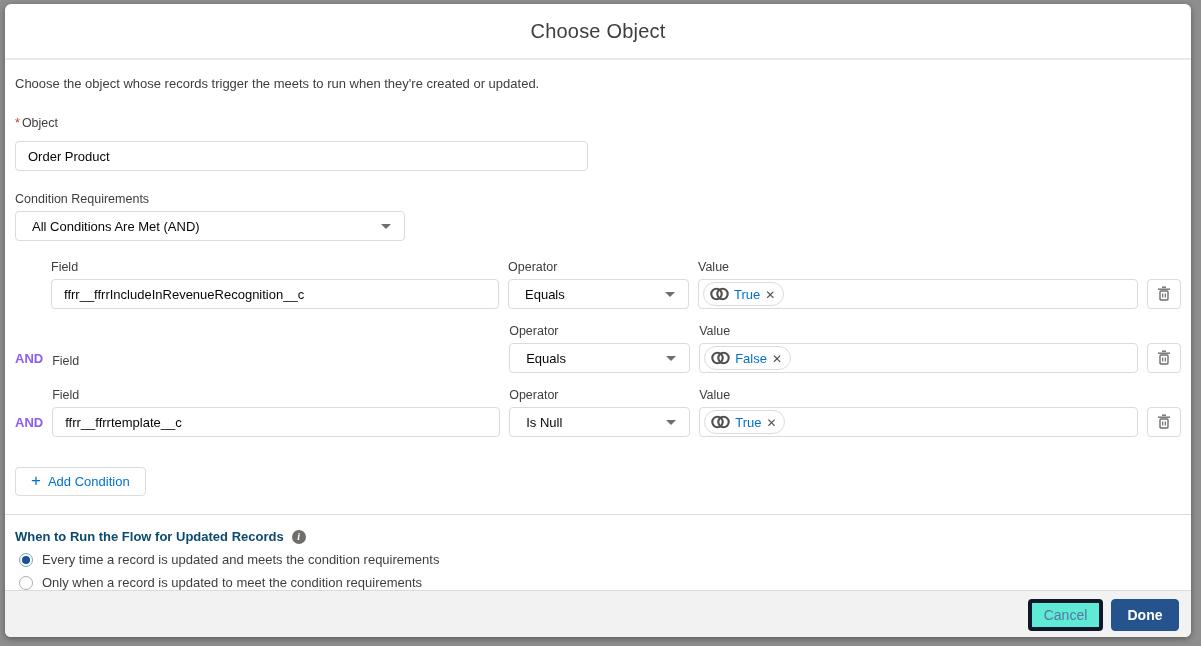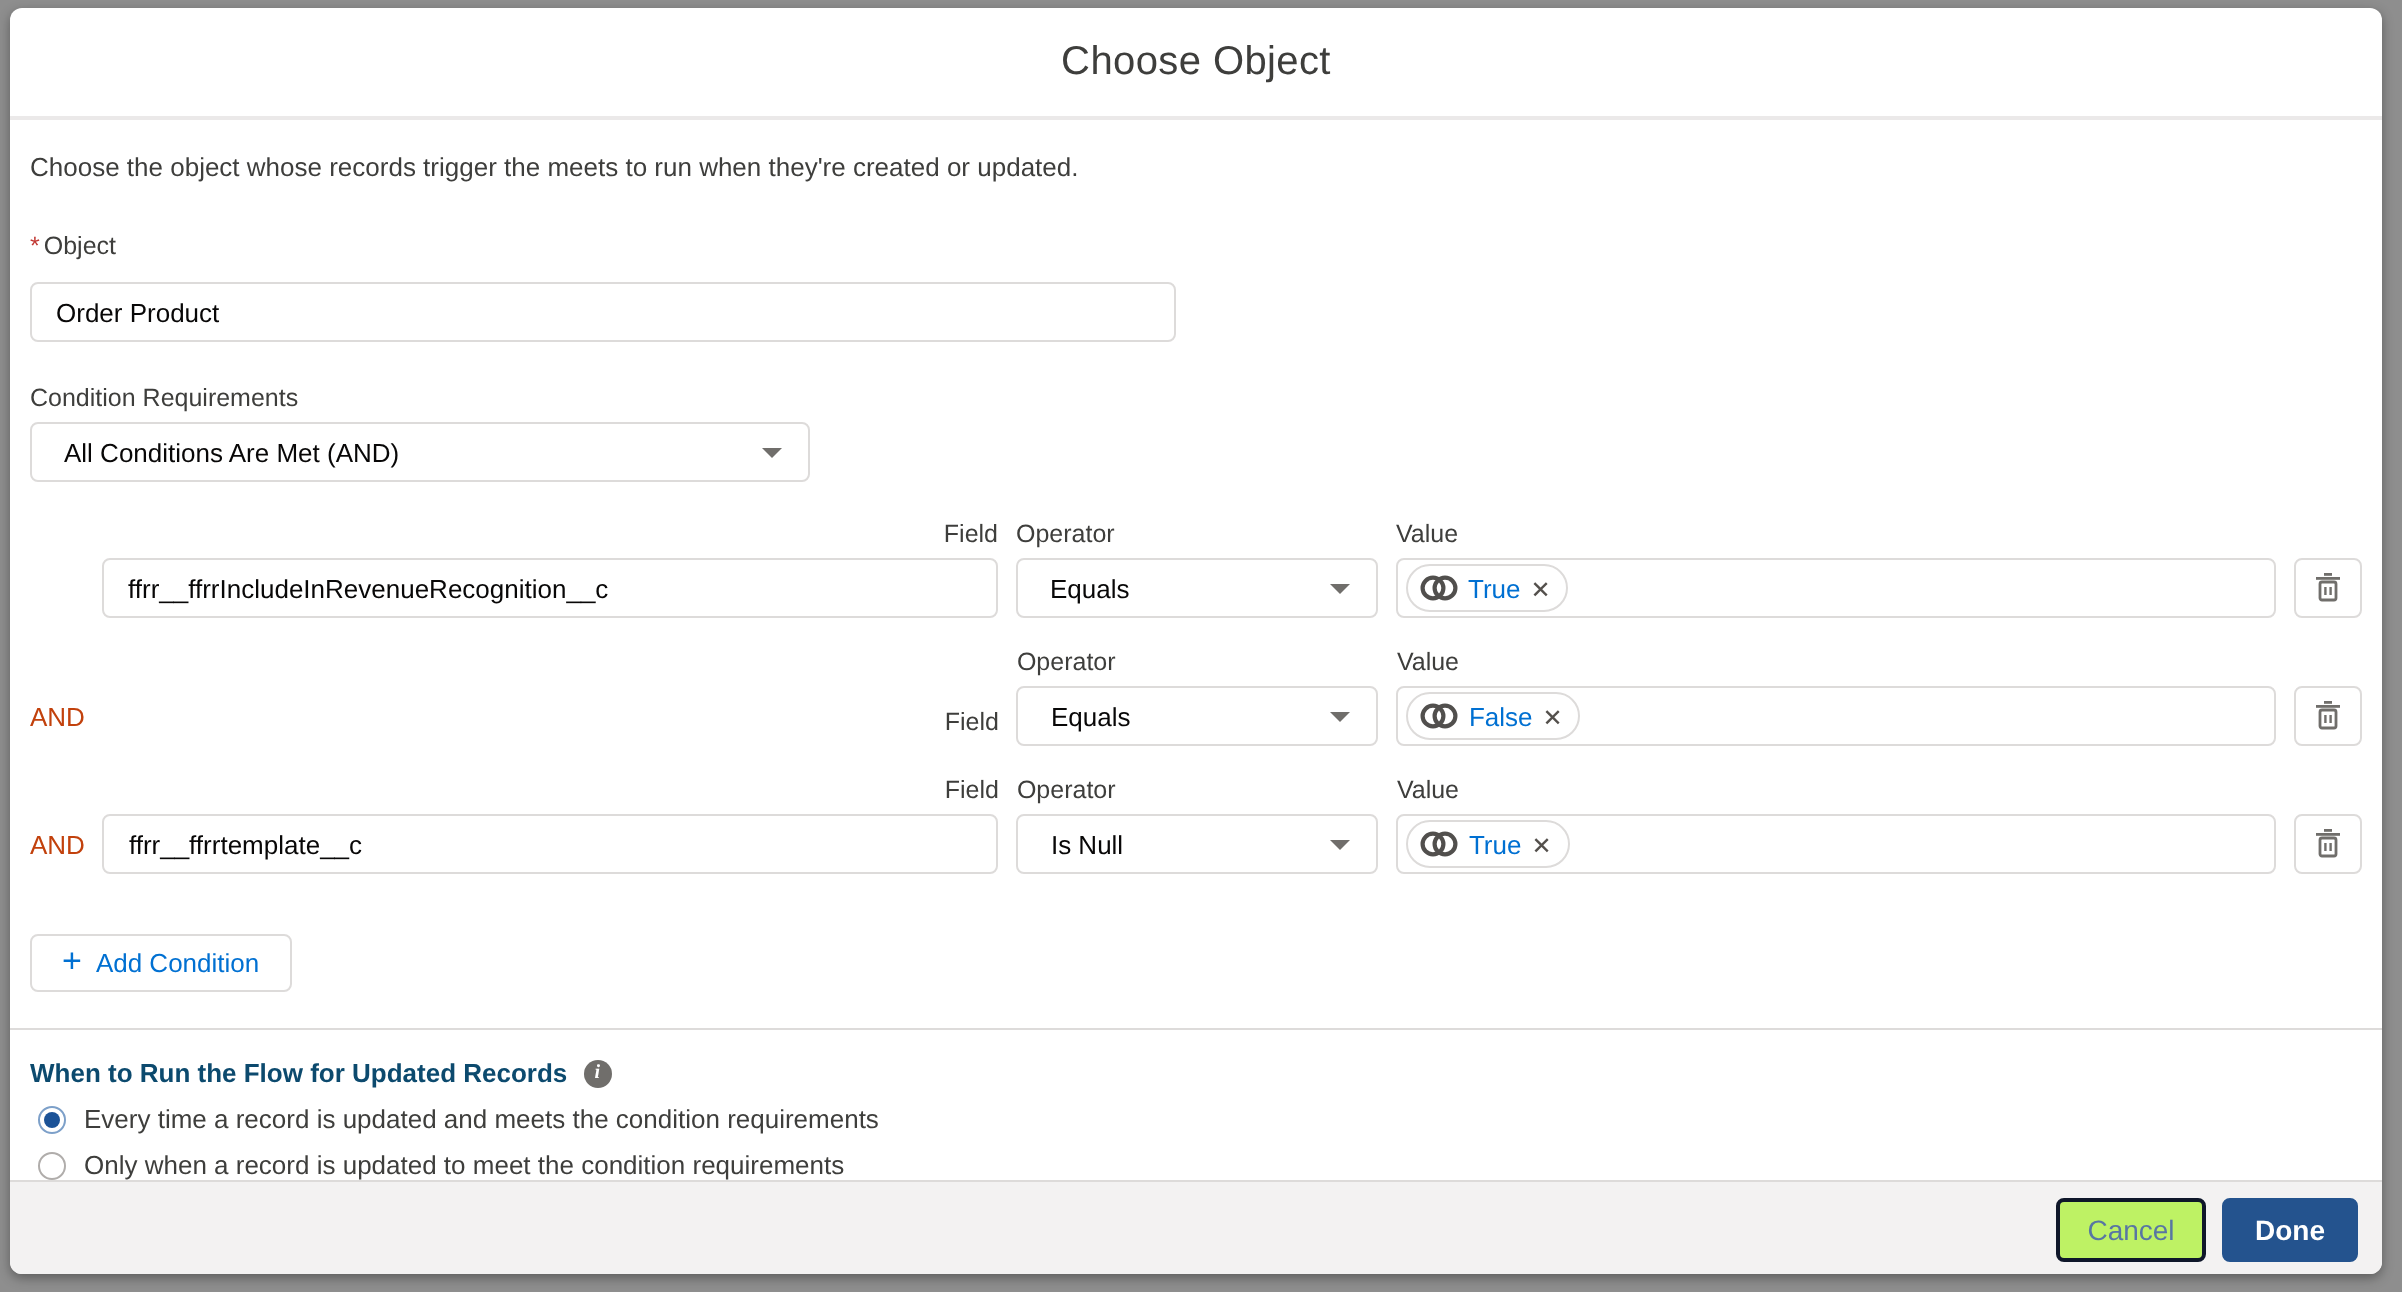--- a/index.html
+++ b/index.html
@@ -42,24 +42,24 @@
     border-top:5px solid #706e6b;
   }
 
   .object-wrap { margin-top:25px; }
   .object-input { width:573px; margin-top:11px; }
   .condreq-wrap { margin-top:21px; }
   .condreq-select { width:390px; margin-top:1px; }
 
   .rows { margin-top:19px; }
   .cond-row { display:flex; gap:9px; margin-bottom:15px; align-items:flex-end; }
-  .and-col { flex:0 0 27px; padding-bottom:7px; font-size:13px; font-weight:normal; color:#c2410c; }
+  .and-col { flex:0 0 27px; padding-bottom:7px; font-size:13px; font-weight:bold; color:#8b5cf6; }
   .cell { display:flex; flex-direction:column; }
   .cell .input-box { width:100%; }
-  .cell-field { flex:0 0 448px;align-items:flex-end; }
+  .cell-field { flex:0 0 448px; }
   .cell-operator { flex:0 0 181px; }
   .cell-value { flex:1 1 auto; }
   .cell-trash { flex:0 0 34px; }
   .value-box { padding:0 4px;align-items:center; }
 
   .pill {
     display:inline-flex; align-items:center; gap:5px;
     height:24px; border:1px solid #dddbda; border-radius:12px;
     padding:0 8px 0 6px; background:#fff;
   }
@@ -102,21 +102,21 @@
   .radio-label { font-size:13px; color:#3e3e3c; }
 
   .modal-footer {
     flex:0 0 49px; background:#f3f2f2; border-top:1px solid #dddbda;
     display:flex; align-items:center; justify-content:flex-end; gap:8px;
     padding:0 12px;
   }
   .btn { height:32px; border-radius:4px; font-size:14px; cursor:pointer;
          display:inline-flex; align-items:center; justify-content:center;
          font-family:"Liberation Sans", sans-serif; }
-  .btn-cancel { background:#bef264; border:2px solid #0f172a; color:#5876a3; width:75px; }
+  .btn-cancel { background:#5eead4; border:4px solid #0f172a; color:#5876a3; width:75px; }
   .btn-done { background:#24538e; border:1px solid #24538e; color:#fff; width:68px; font-weight:bold; }
 
   svg { display:block; }
 </style>
 </head>
 <body>
 
 <div class="modal">
 
   <div class="modal-header">

